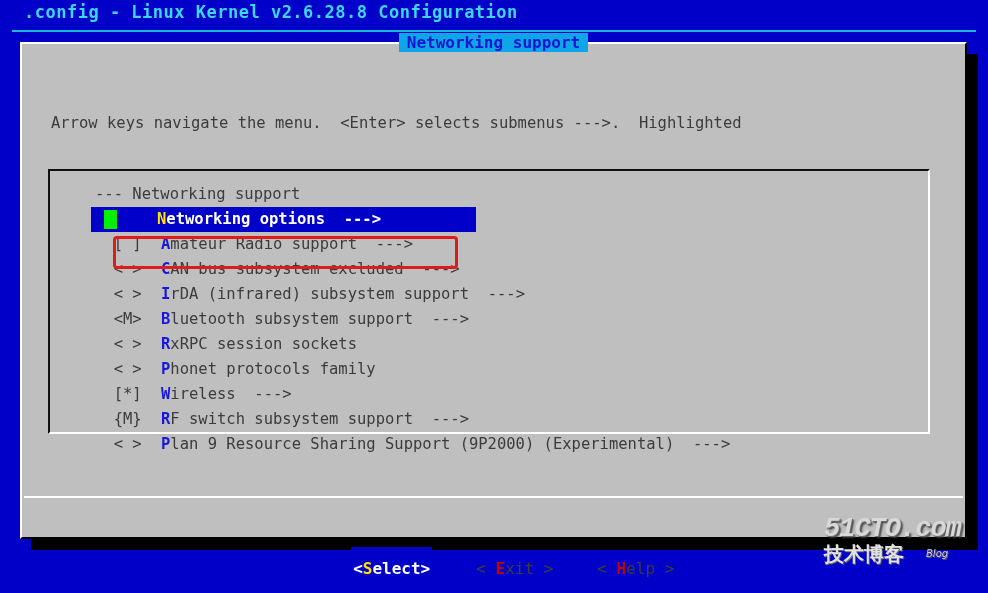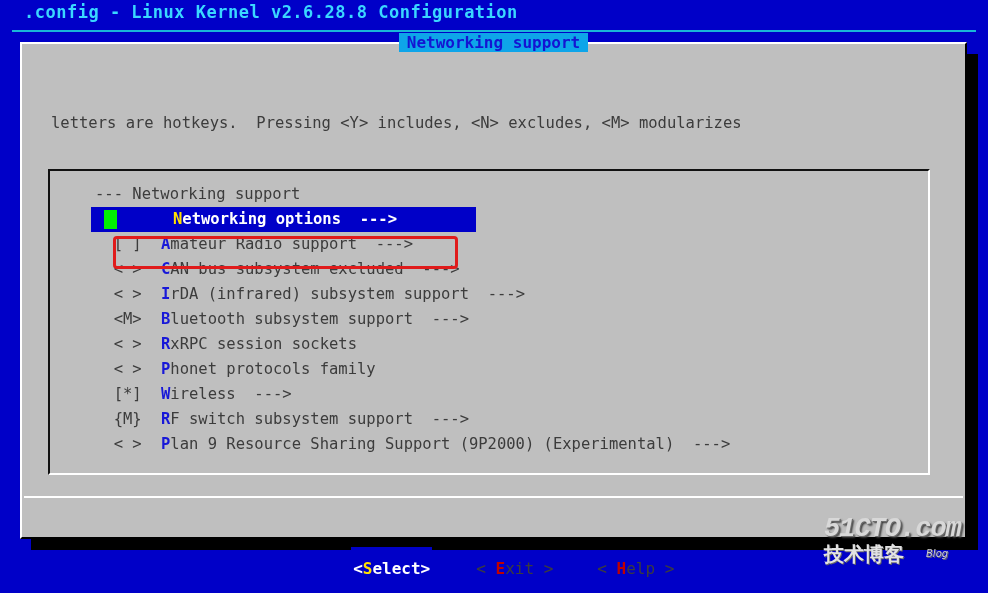--- a/index.html
+++ b/index.html
@@ -103,21 +103,21 @@
     color: #3c3c3c;
     white-space: pre;
   }
 
   
   #listframe {
     position: absolute;
     left: 26px;
     top: 125px;
     width: 882px;
-    height: 306px;
+    height: 265px;
     background: #bfbfbf;
     border-top: 2px solid #111111;
     border-left: 2px solid #111111;
     border-right: 2px solid #ffffff;
     border-bottom: 2px solid #ffffff;
     box-sizing: border-box;
   }
 
   #menu {
     position: absolute;
@@ -153,21 +153,21 @@
     color: #3c3c3c;
   }
 
   
   .menu-row.selected {
     background: #0000c8;
     color: #ffffff;
     font-weight: bold;
     height: 25px;
     margin-left: -4px;
-    padding-left: 16px;
+    padding-left: 0;
     width: 385px;
     box-sizing: border-box;
   }
   .menu-row.selected .flag {
     color: #0000c8;
     width: 66px;
   }
   .menu-row.selected .hot {
     color: #ffe000;
     font-weight: bold;
@@ -290,20 +290,21 @@
 
   <div id="dialog-shadow"></div>
 
   <div id="dialog">
 
     <div id="dialog-caption">
       <span>Networking support</span>
     </div>
 
     <div id="helptext">
+      <div>Arrow keys navigate the menu.  &lt;Enter&gt; selects submenus ---&gt;.  Highlighted</div>
       <div>letters are hotkeys.  Pressing &lt;Y&gt; includes, &lt;N&gt; excludes, &lt;M&gt; modularizes</div>
       <div>features.  Press &lt;Esc&gt;&lt;Esc&gt; to exit, &lt;?&gt; for Help, &lt;/&gt; for Search.  Legend: [*]</div>
       <div>built-in  [ ] excluded  &lt;M&gt; module  &lt; &gt; module capable</div>
     </div>
 
     <div id="listframe">
       <div id="menu">
         <div class="menu-heading">--- Networking support</div>
 
       <div class="menu-row selected"><span class="cursor-block"></span><span class="flag"></span><span class="hot">N</span><span>etworking options</span><span class="arrow">  ---&gt;</span></div>

